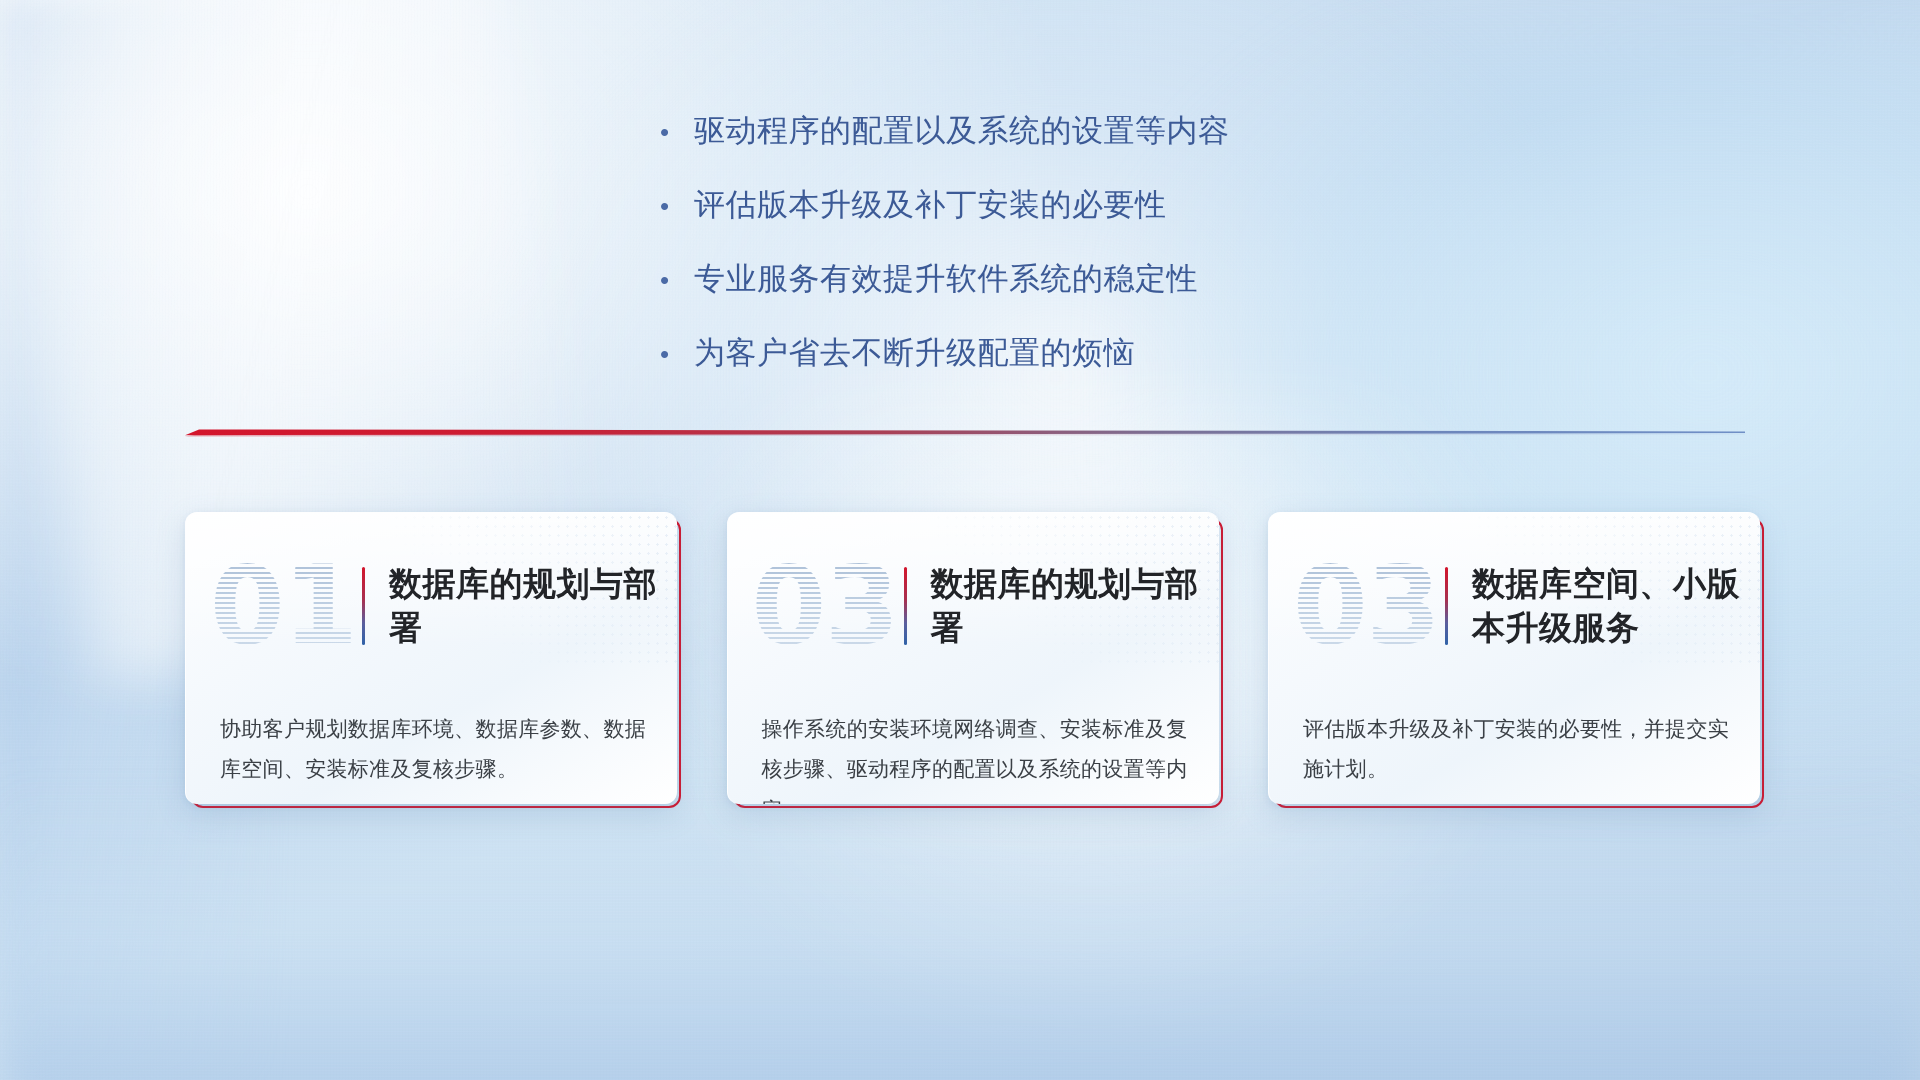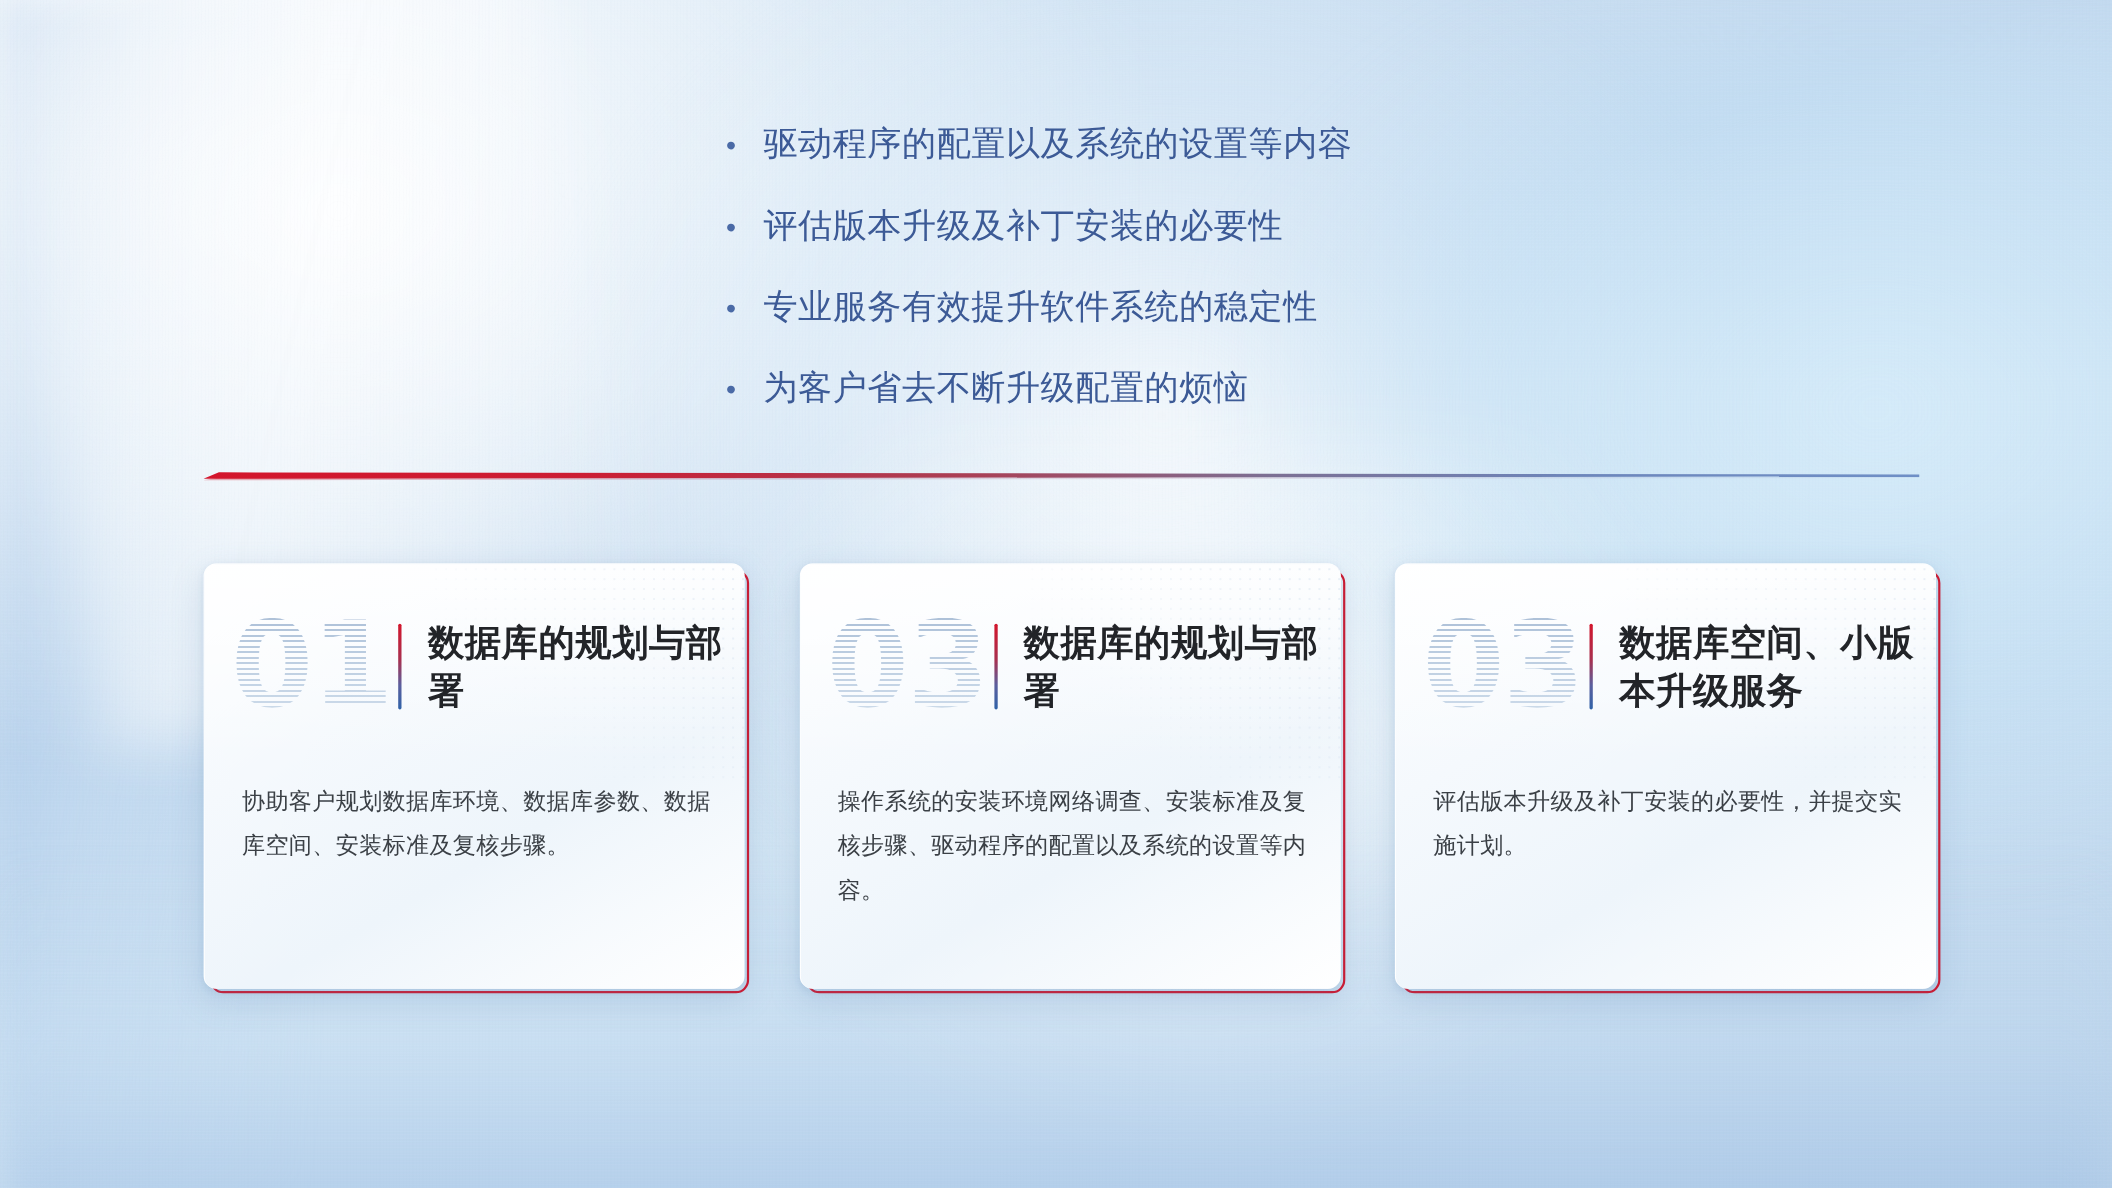--- a/index.html
+++ b/index.html
@@ -85,21 +85,21 @@
   }
 
   
   #cards{
     position:absolute; left:185px; top:512px;
     width:1575px; height:400px;
     display:flex; justify-content:space-between;
   }
   .card{
     position:relative;
-    width:492px; height:387px;
+    width:492px; height:292px;
     flex:0 0 492px;
   }
   
   .card-frame{
     position:absolute; left:6px; top:6px; right:-4px; bottom:-4px;
     border:2px solid #d3152c;
     border-radius:12px;
   }
   .card-body{
     position:absolute; inset:0;

